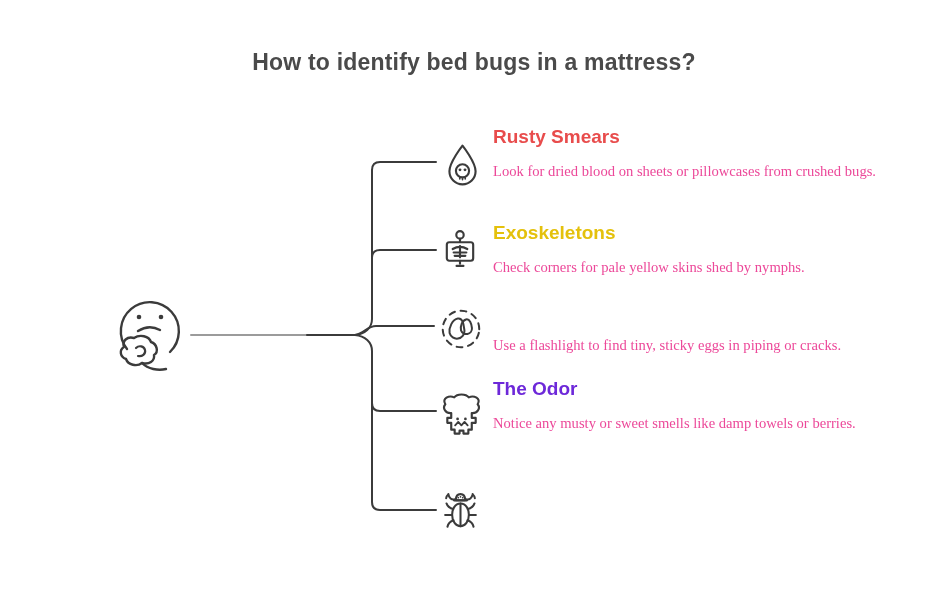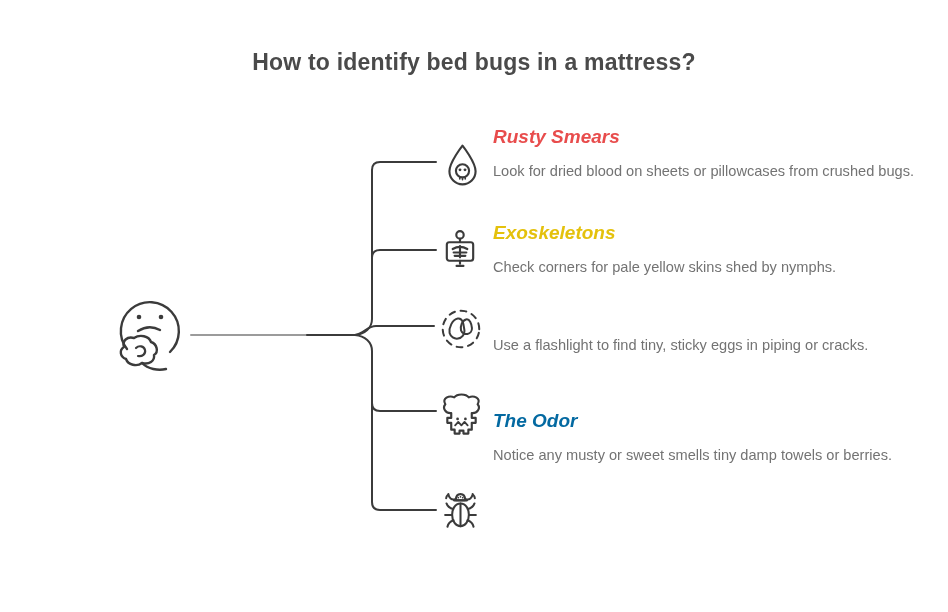--- a/index.html
+++ b/index.html
@@ -10,22 +10,22 @@
     position:absolute;top:49px;left:0;width:100%;margin:0;
     text-align:center;font-size:23px;font-weight:bold;color:#4a4a4a;
     letter-spacing:0.2px;
   }
 
   .overlay{position:absolute;left:0;top:0;width:948px;height:612px;pointer-events:none;}
 
   .item{position:absolute;left:438px;}
   .item .icon{position:absolute;display:block;}
   .item .txt{margin-left:55px;}
-  .item h2{margin:0;font-size:19px;line-height:21px;font-weight:bold;font-style:italic;}
-  .item p{margin:13px 0 0 0;font-size:14.6px;line-height:22px;color:#737373;}
+  .item h2{margin:0;font-size:19px;line-height:21px;font-weight:bold;}
+  .item p{margin:13px 0 0 0;font-size:14.6px;line-height:22px;color:#ec4899;font-family:Liberation Serif, serif;}
 
   .item-1{top:126px}.item-1 .icon{left:9px;top:17px}.item-1 p{width:428px}
   .item-2{top:222px}.item-2 .icon{left:5px;top:8px}.item-2 p{width:560px}
   .item-3{top:334px}.item-3 .icon{left:2px;top:-26px}.item-3 p{width:560px;margin-top:0}
   .item-4{top:378px}.item-4 .icon{left:1px;top:15px}.item-4 p{width:402px}
   .item-5{top:474px}.item-5 .icon{left:2px;top:13px}.item-5 p{width:434px}
 
   svg .ln{fill:none;stroke:#3b3b3b;stroke-width:2;stroke-linecap:round;stroke-linejoin:round;}
   svg .ln-gray{fill:none;stroke:#9b9b9b;stroke-width:2;stroke-linecap:round;}
   svg .ic{fill:none;stroke:#3b3b3b;stroke-width:2.2;stroke-linecap:round;stroke-linejoin:round;}
@@ -110,22 +110,22 @@
   <div class="item item-4">
     <span class="icon">
       <svg width="45" height="45" viewBox="0 0 46 46">
         <path class="ic" d="M12.5,20.5 L12.5,25.5 L8.5,25.5 L8.5,30.5 L12.5,30.5 L12.5,37.5 L16,37.5 L16,41.5 L21,41.5 L21,38.5 L25,38.5 L25,41.5 L30,41.5 L30,37.5 L33.5,37.5 L33.5,30.5 L37.5,30.5 L37.5,25.5 L33.5,25.5 L33.5,20.5 C39,21 43,15.5 39.5,11.5 C43.5,5.5 35.5,2 30.5,4.5 C27.5,0.5 18.5,0.5 15.5,4.5 C10.5,2 2.5,5.5 6.5,11.5 C3,15.5 7,21 12.5,20.5 Z"></path>
         <circle class="dot" cx="19" cy="26.5" r="1.4"></circle>
         <circle class="dot" cx="27" cy="26.5" r="1.4"></circle>
         <path class="ic" style="stroke-width:1.9" d="M16.5,33 l3.2,-3.4 3.2,3.4 3.2,-3.4 3.2,3.4"></path>
       </svg>
     </span>
     <div class="txt">
-      <h2 style="color: #0369a1; margin-top: 32px;">The Odor</h2>
-      <p>Notice any musty or sweet smells tiny damp towels or berries.</p>
+      <h2 style="color: #6d28d9;">The Odor</h2>
+      <p>Notice any musty or sweet smells like damp towels or berries.</p>
     </div>
   </div>
 
   <div class="item item-5">
     <span class="icon">
       <svg width="41" height="45" viewBox="0 0 44 46">
         <path class="ic" d="M17,13 C17,9 19,6.5 22,6.5 C25,6.5 27,9 27,13 Z"></path>
         <circle class="dot" cx="19.6" cy="10.3" r="0.9"></circle>
         <circle class="dot" cx="22" cy="9.4" r="0.9"></circle>
         <circle class="dot" cx="24.4" cy="10.3" r="0.9"></circle>

